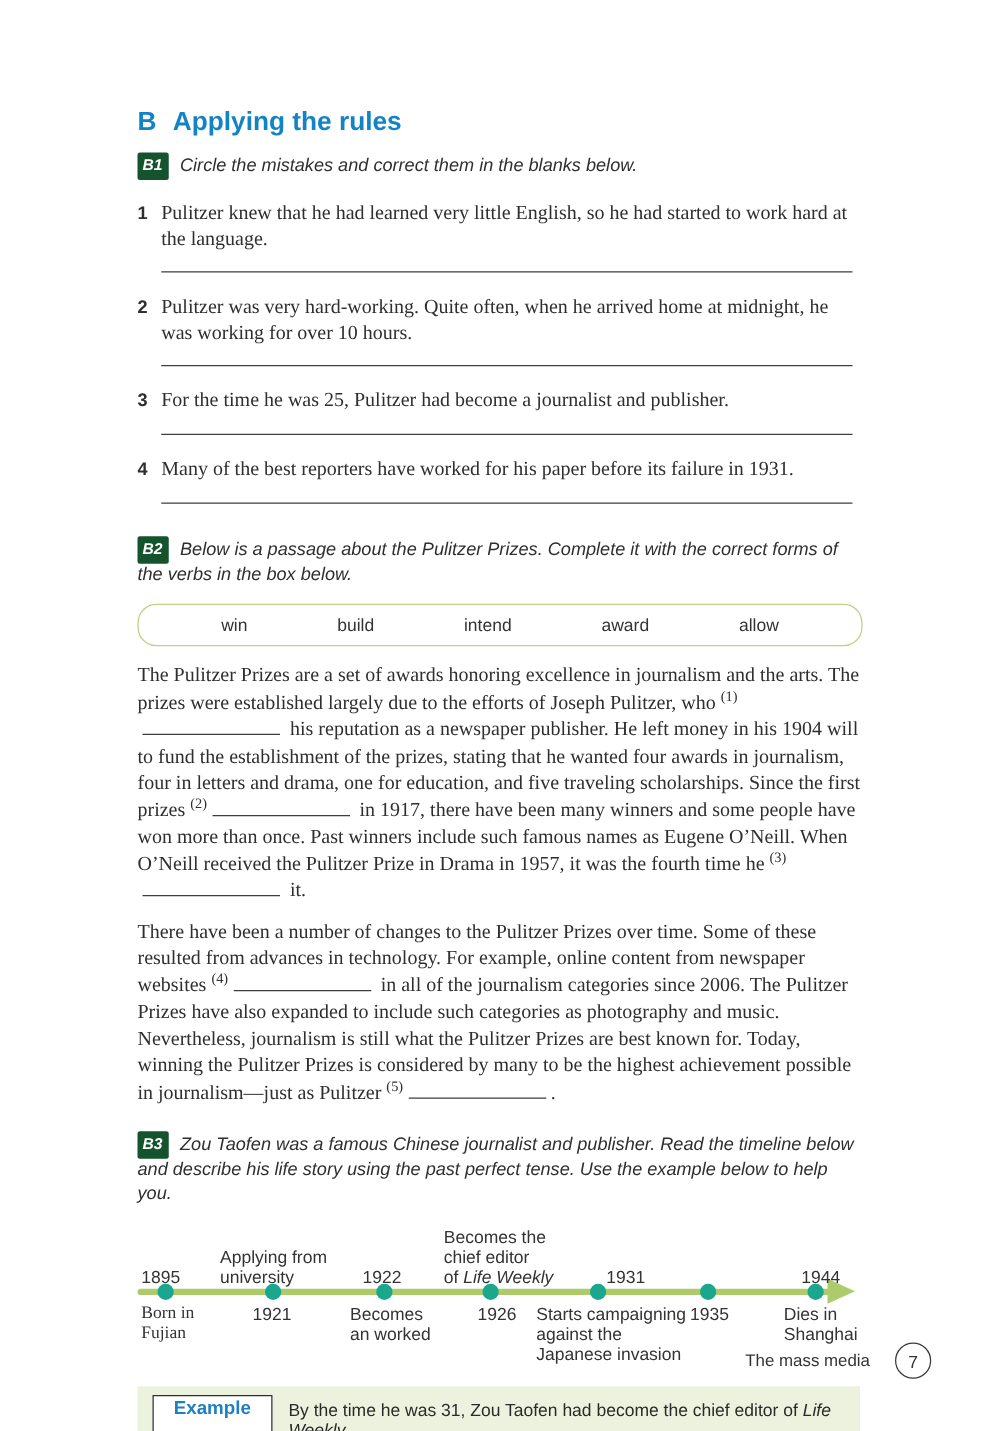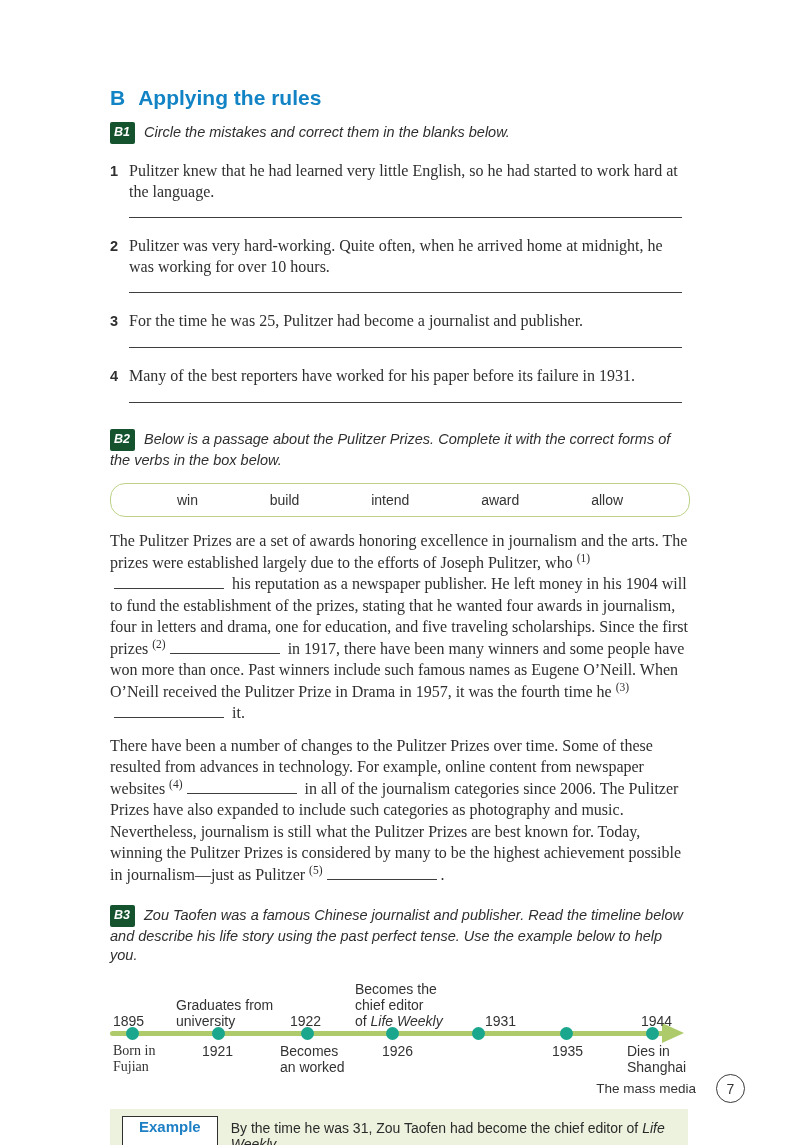--- a/index.html
+++ b/index.html
@@ -118,34 +118,37 @@
   </div>
 
   <div class="timeline" id="timeline">
     <div class="tl-line"></div>
     <div class="tl-arrow"></div>
   <div class="tl-dot" style="left: 16px;"></div>
       <div class="tl-above" style="left: 3px;"><span>1895</span></div>
       <div class="tl-below" style="left: 3px; font-family: Liberation Serif, serif;"><span>Born in
 Fujian</span></div>
       <div class="tl-dot" style="left: 102px;"></div>
-      <div class="tl-above" style="left: 66px;"><span>Graduates from
+      <div class="tl-above" style="left: 66px;"><span>Applying from
 university</span></div>
       <div class="tl-below" style="left: 92px;"><span>1921</span></div>
       <div class="tl-dot" style="left: 191px;"></div>
       <div class="tl-above" style="left: 180px;"><span>1922</span></div>
       <div class="tl-below" style="left: 170px;"><span>Becomes
 an worked</span></div>
       <div class="tl-dot" style="left: 276px;"></div>
       <div class="tl-above" style="left: 245px;"><span>Becomes the
 chief editor
 of </span><span class="it">Life Weekly</span></div>
       <div class="tl-below" style="left: 272px;"><span>1926</span></div>
       <div class="tl-dot" style="left: 362px;"></div>
       <div class="tl-above" style="left: 355px; margin-left: 20px;"><span>1931</span></div>
+      <div class="tl-below" style="left: 319px;"><span>Starts campaigning
+against the
+Japanese invasion</span></div>
       <div class="tl-dot" style="left: 450px;"></div>
       <div class="tl-below" style="left: 442px;"><span>1935</span></div>
       <div class="tl-dot" style="left: 536px;"></div>
       <div class="tl-above" style="left: 531px;"><span>1944</span></div>
       <div class="tl-below" style="left: 517px;"><span>Dies in
 Shanghai</span></div>
     </div>
 
   <div class="example">
     <span class="example-label">Example</span>

